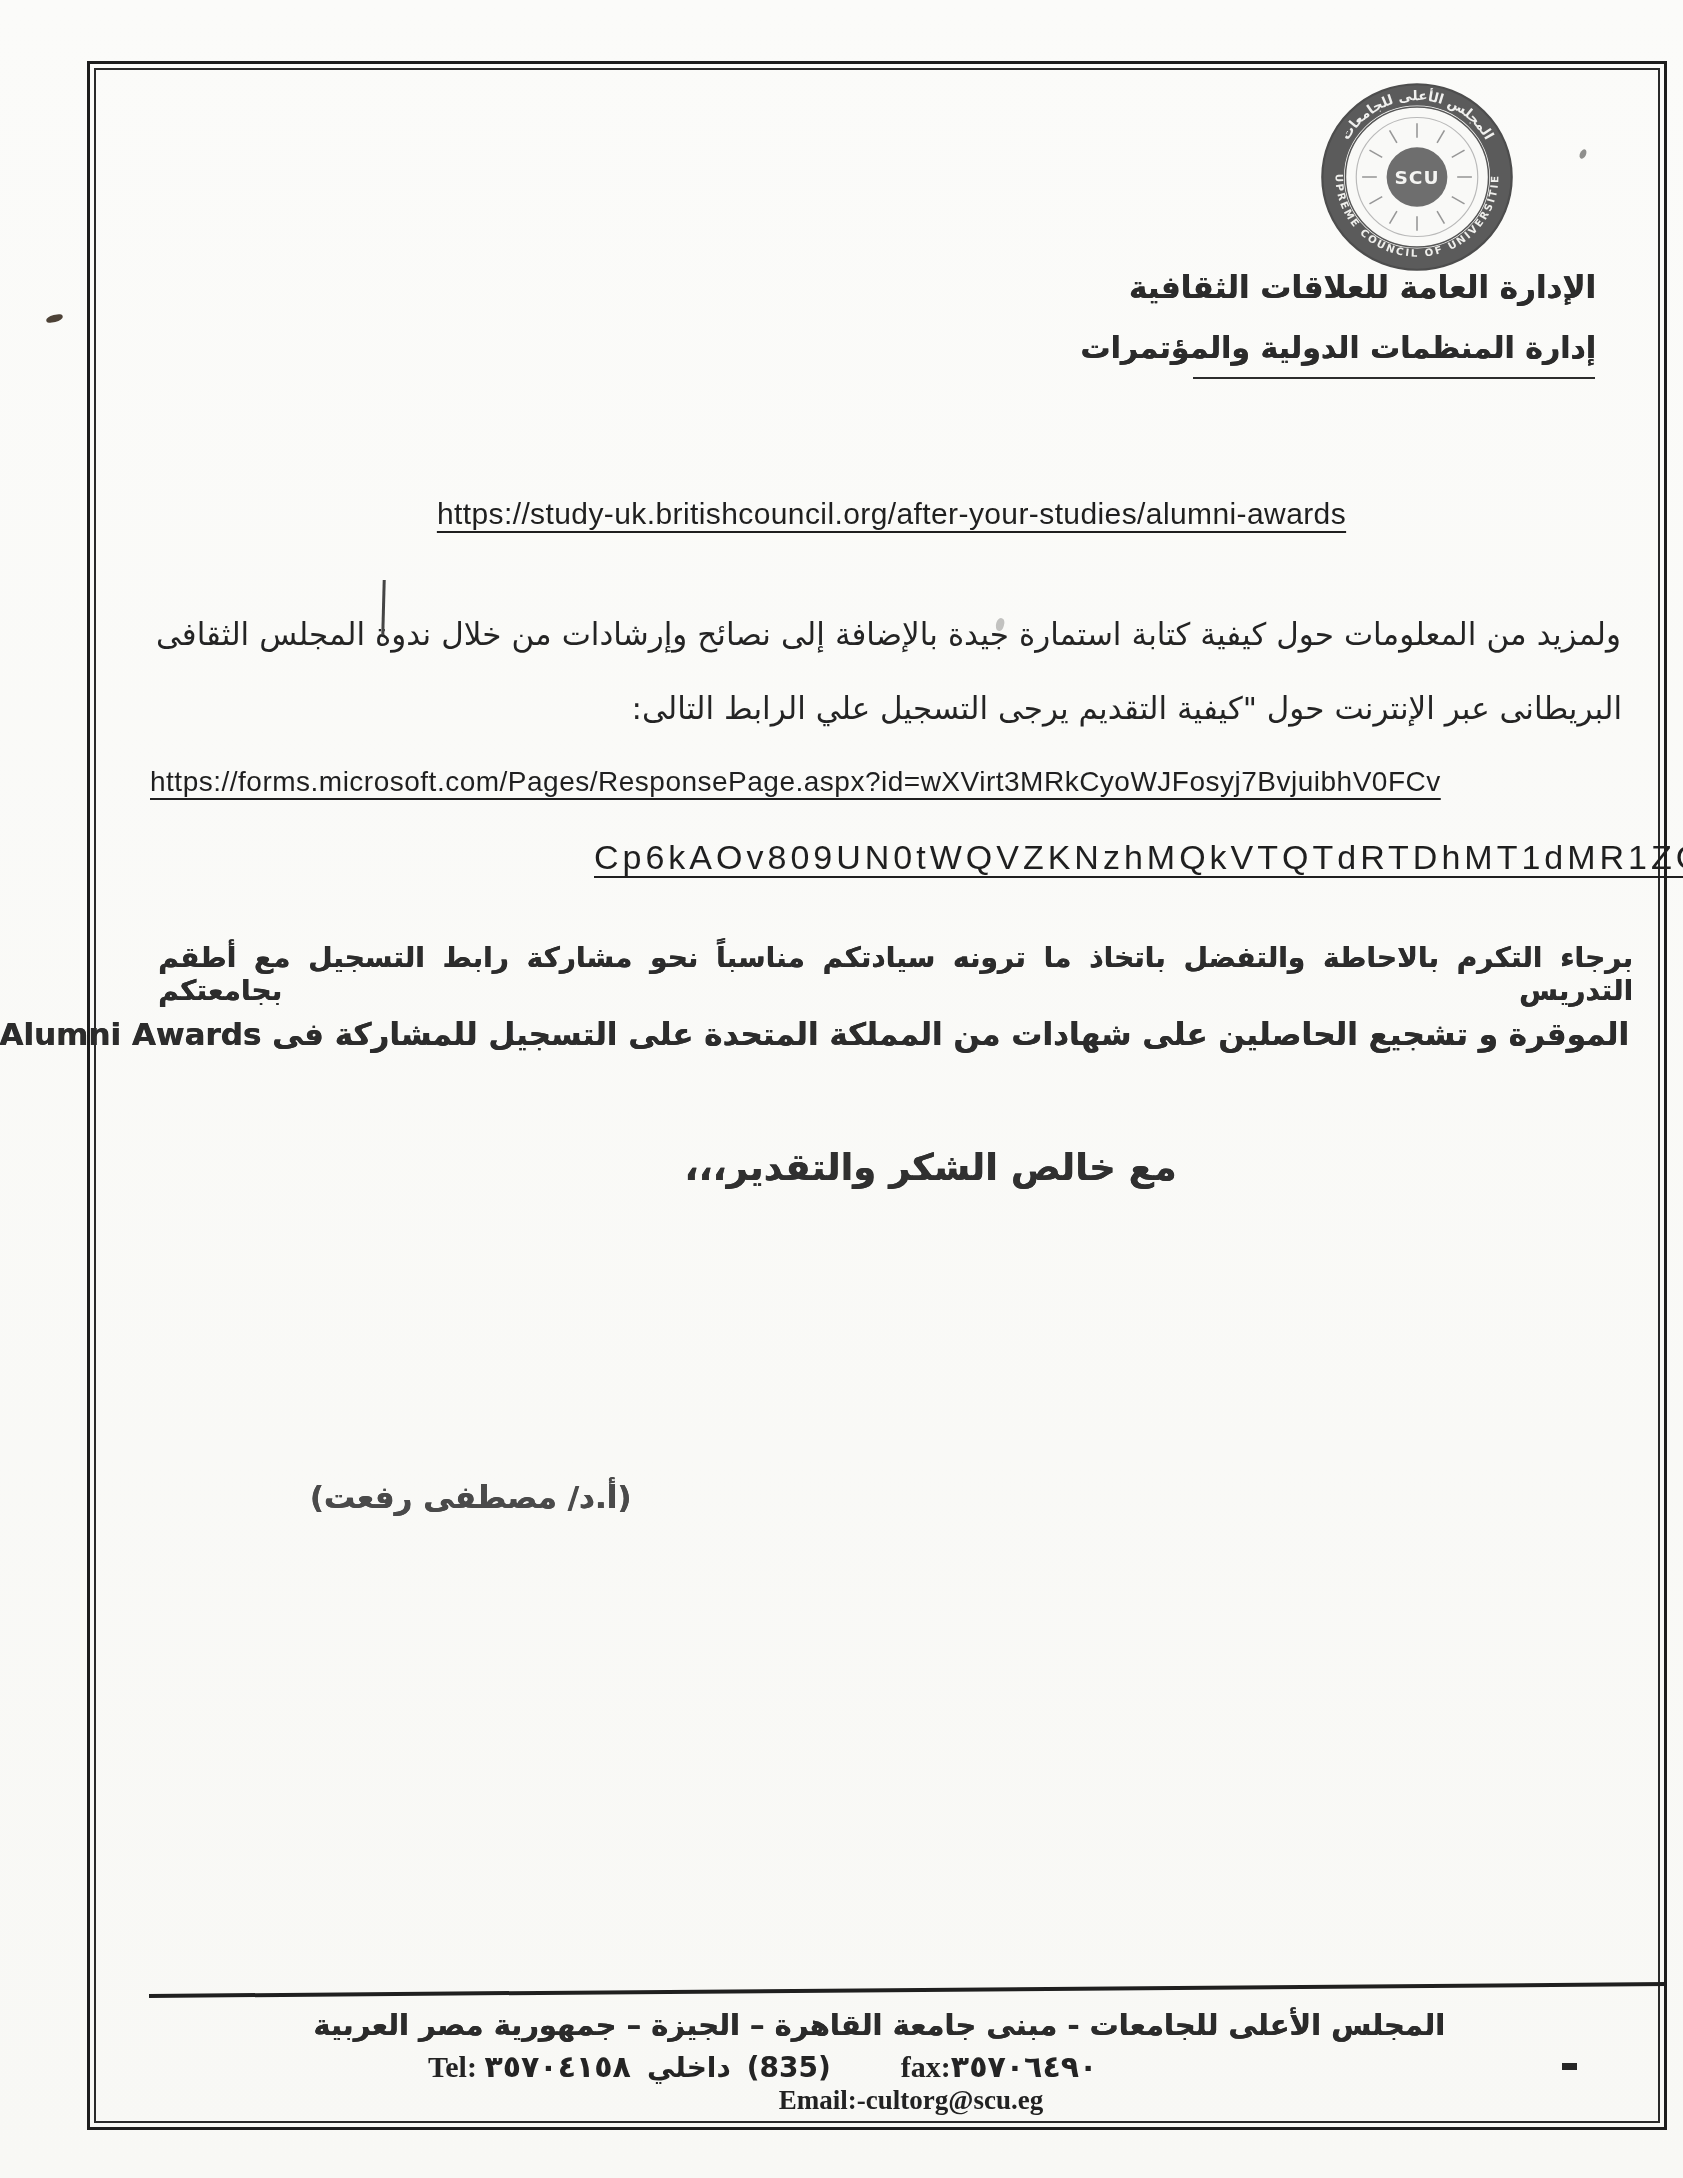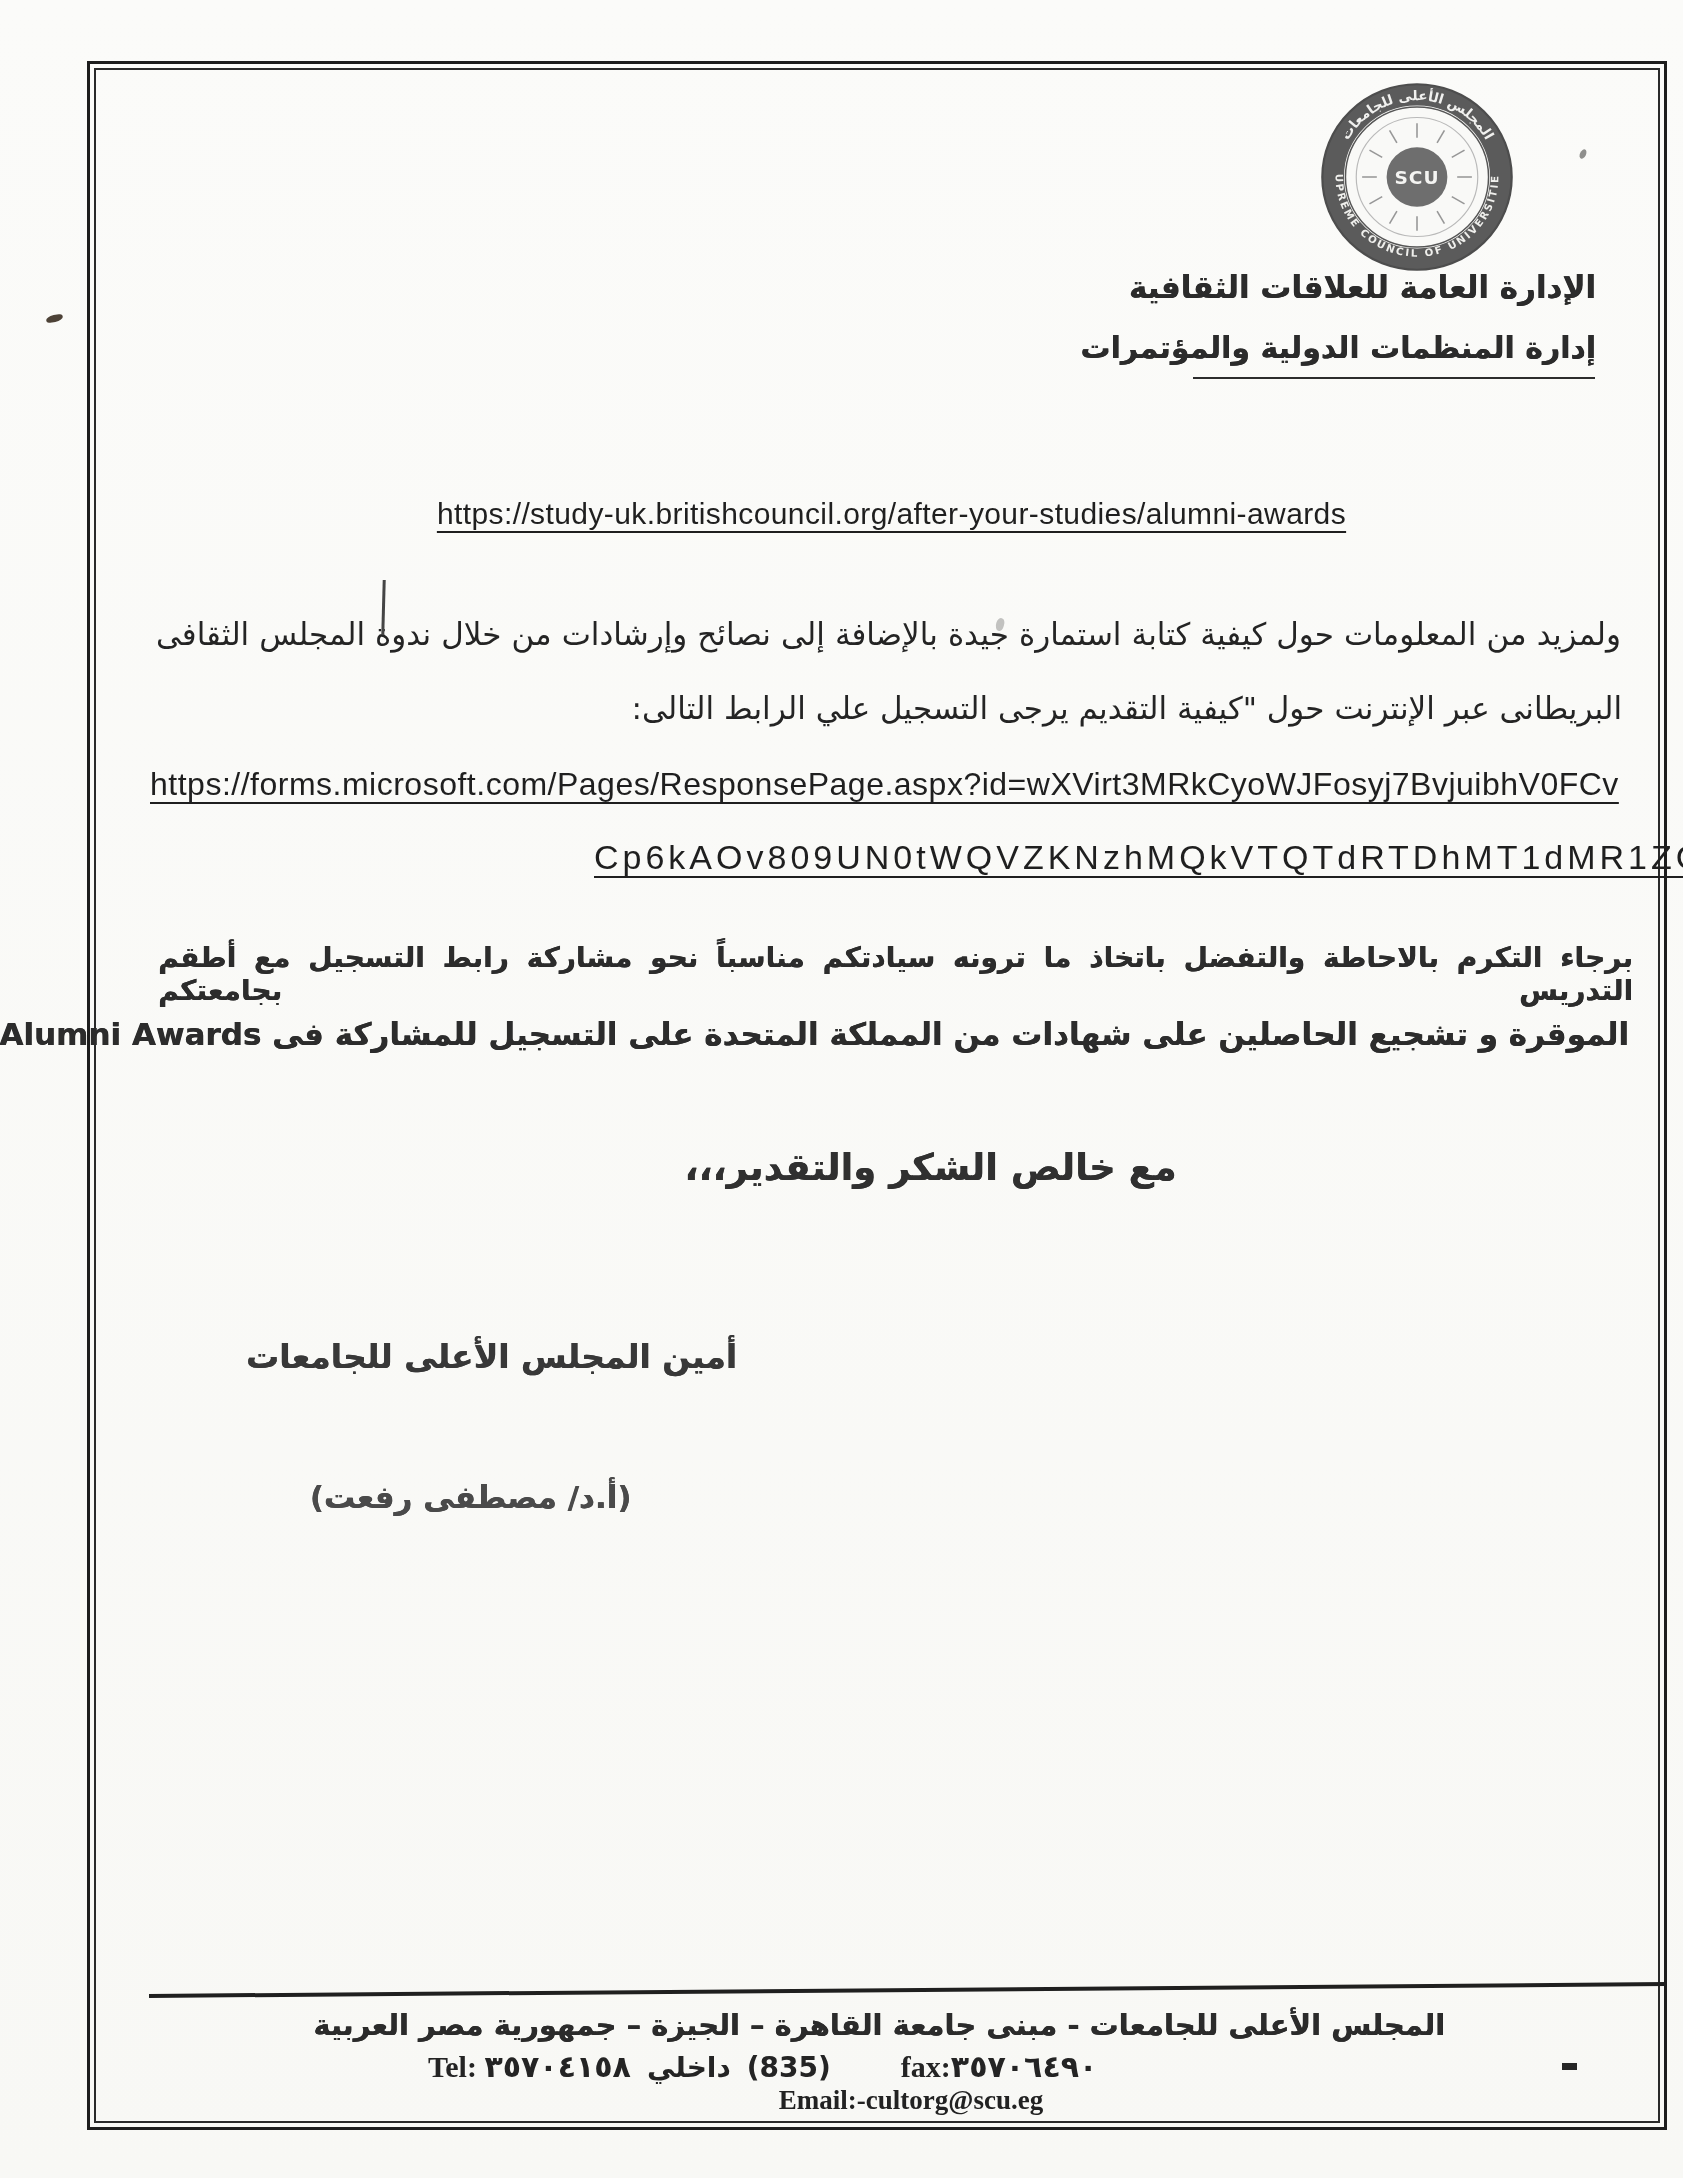--- a/index.html
+++ b/index.html
@@ -62,29 +62,28 @@
   <div class="txt ar kufi nowrap" style="left:1089px;top:269px;width:507px;text-align:right;font-size:31px;color:#2b2b2b;">الإدارة العامة للعلاقات الثقافية</div>
   <div class="txt ar kufi nowrap" style="left:1089px;top:330px;width:507px;text-align:right;font-size:30px;color:#2b2b2b;">إدارة المنظمات الدولية والمؤتمرات</div>
   <div class="rule" style="left:1193px;top:377px;width:402px;height:2px;"></div>
 
 
   <div class="txt url nowrap" style="left:327px;top:497px;width:1129px;text-align:center;font-size:30px;letter-spacing:0.4px;">https://study-uk.britishcouncil.org/after-your-studies/alumni-awards</div>
 
   <div class="txt ar just" style="left:156px;top:616px;width:1465px;font-size:31px;">ولمزيد من المعلومات حول كيفية كتابة استمارة جيدة بالإضافة إلى نصائح وإرشادات من خلال ندوة المجلس الثقافى</div>
   <div class="txt ar nowrap" style="left:683px;top:690px;width:939px;text-align:right;font-size:31px;">البريطانى عبر الإنترنت حول "كيفية التقديم يرجى التسجيل علي الرابط التالى:</div>
 
-  <div class="txt url nowrap" style="left:150px;top:766px;width:1483px;text-align:justify;font-size:32px;letter-spacing:0.5px;">https://forms.microsoft.com/Pages/ResponsePage.aspx?id=wXVirt3MRkCyoWJFosyj7BvjuibhV0FCv</div>
+  <div class="txt url nowrap" style="left:150px;top:766px;width:1483px;text-align:justify;font-size:28px;letter-spacing:0.5px;">https://forms.microsoft.com/Pages/ResponsePage.aspx?id=wXVirt3MRkCyoWJFosyj7BvjuibhV0FCv</div>
   <div class="txt url nowrap" style="left:594px;top:838px;width:1035px;text-align:right;font-size:34px;letter-spacing:4px;">Cp6kAOv809UN0tWQVZKNzhMQkVTQTdRTDhMT1dMR1ZGTi4u</div>
 
   <div class="txt ar kufi just" style="left:158px;top:941px;width:1475px;font-size:28px;color:#2c2c2c;">برجاء التكرم بالاحاطة والتفضل باتخاذ ما ترونه سيادتكم مناسباً نحو مشاركة رابط التسجيل مع أطقم التدريس بجامعتكم</div>
   <div class="txt ar kufi nowrap" style="left:114px;top:1016px;width:1515px;text-align:right;font-size:31px;color:#2c2c2c;">الموقرة و تشجيع الحاصلين على شهادات من المملكة المتحدة  على التسجيل للمشاركة فى The Study Uk Alumni Awards</div>
 
   <div class="txt ar kufi nowrap" style="left:594px;top:1146px;width:673px;text-align:center;font-size:37px;color:#303030;">مع خالص الشكر والتقدير،،،</div>
 
-  <div class="txt ar kufi nowrap" style="left:277px;top:1337px;width:460px;text-align:center;font-size:33px;color:#383838;">أمين المجلس الأعلى للجامعات</div>
   <div class="txt ar kufi nowrap" style="left:297px;top:1479px;width:347px;text-align:center;font-size:31px;color:#4a4a4a;">(أ.د/ مصطفى رفعت)</div>
 
   <div class="rule" style="left:149px;top:1988px;width:1517px;height:4px;transform:rotate(-0.45deg);background:#1f1f1f;"></div>
 
   <div class="txt ar kufi nowrap" style="left:386px;top:2008px;width:1059px;text-align:center;font-size:29px;color:#2b2b2b;">المجلس الأعلى للجامعات - مبنى جامعة القاهرة – الجيزة – جمهورية مصر العربية</div>
 
   <div class="txt nowrap" style="left:428px;top:2049px;width:733px;display:flex;align-items:baseline;gap:16px;font-size:30px;">
     <span class="serif" dir="ltr" style="font-weight:600;">Tel: ٣٥٧٠٤١٥٨</span>
     <span class="ar" style="font-weight:700;font-size:28px;">داخلي</span>
     <span dir="ltr" style="font-weight:700;font-size:28px;">(835)</span>

